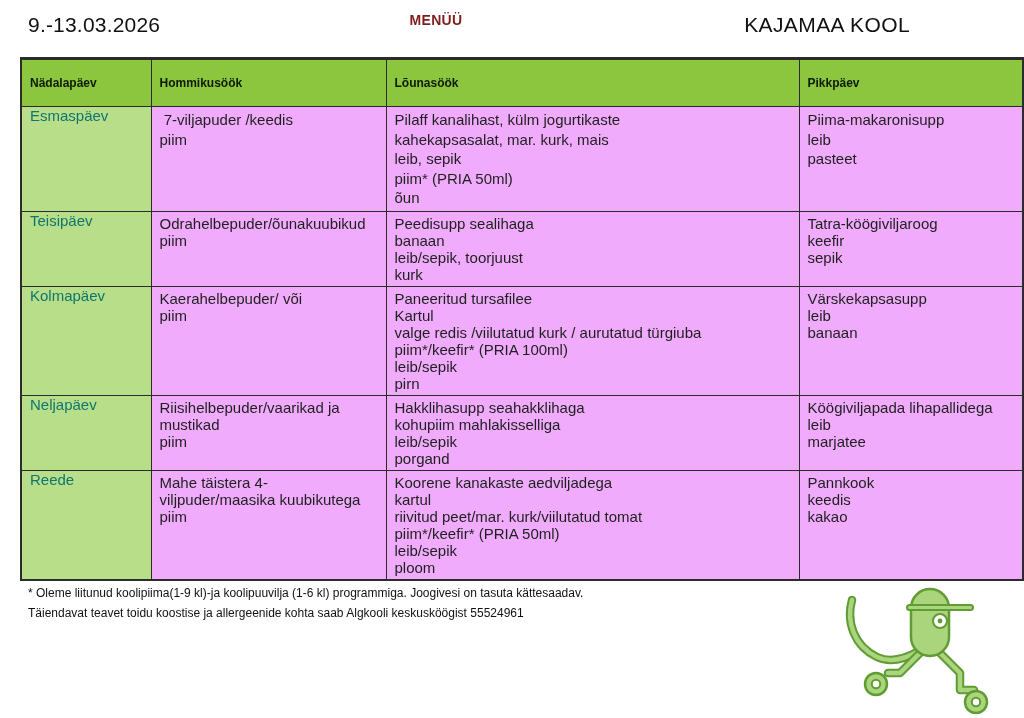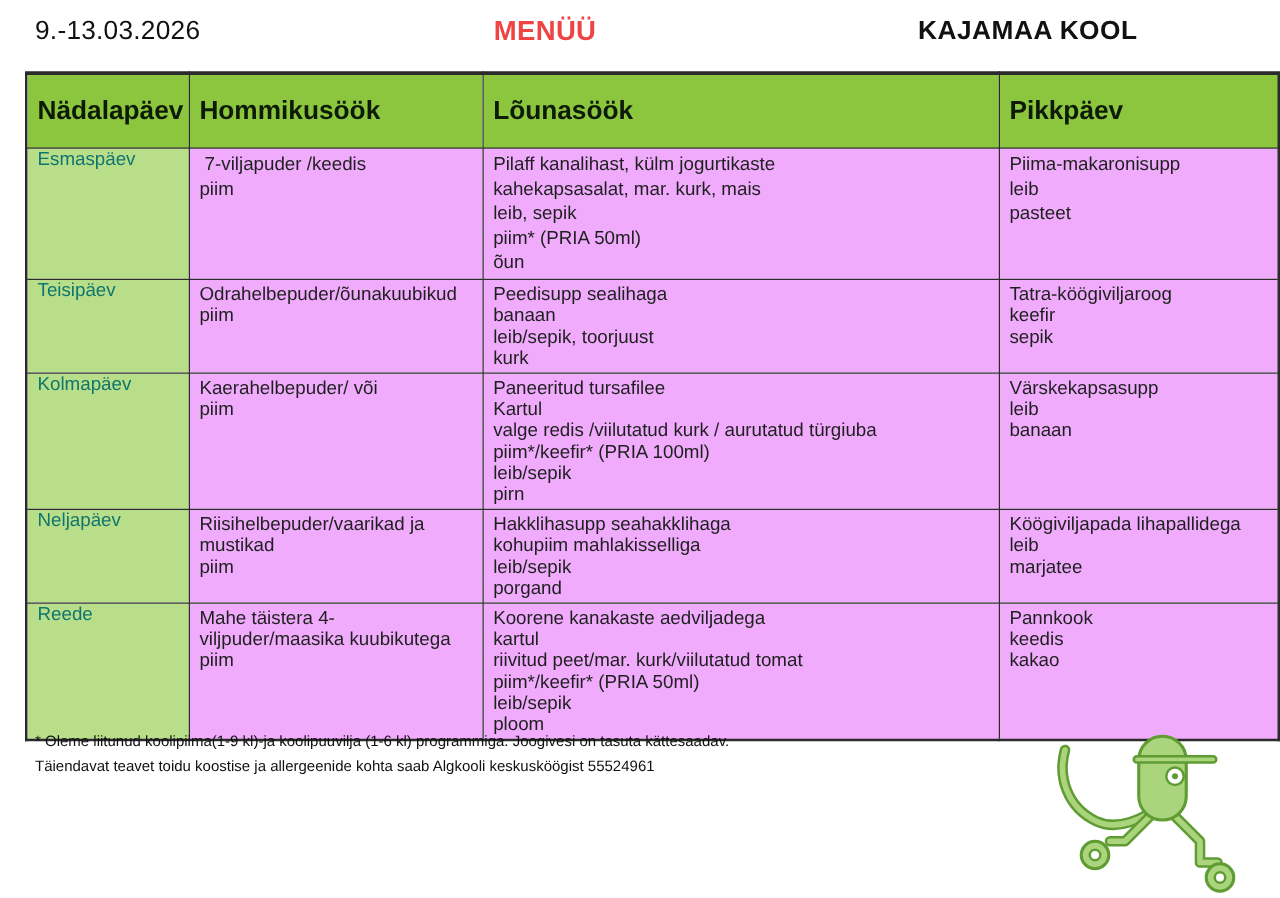--- a/index.html
+++ b/index.html
@@ -13,43 +13,43 @@
   *{box-sizing:border-box;margin:0;padding:0;}
   html,body{width:1024px;height:718px;background:#fff;}
   body{
     font-family:"Liberation Sans","DejaVu Sans",sans-serif;
     color:var(--text);
     position:relative;
     overflow:hidden;
   }
   .topbar{position:absolute;top:0;left:0;width:972px;height:52px;}
   .date{position:absolute;left:28px;top:13px;font-size:21px;font-weight:500;letter-spacing:.2px;color:#111;}
-  .title{position:absolute;left:436px;top:12px;transform:translateX(-50%);font-size:22px;font-weight:800;color:#ef4444;letter-spacing:.3px;}
-  .school{position:absolute;right:62px;top:13px;font-size:21px;font-weight:700;color:#111;letter-spacing:.4px;}
+  .title{position:absolute;left:436px;top:12px;transform:translateX(-50%);font-size:14px;font-weight:800;color:#7f1d1d;letter-spacing:.3px;}
+  .school{position:absolute;right:62px;top:13px;font-size:21px;font-weight:400;color:#111;letter-spacing:.4px;}
 
   table.menu{
     position:absolute;left:20px;top:57px;width:1002px;
     border-collapse:collapse;table-layout:fixed;
     border:2px solid var(--table_border);
     border-top-width:3px;
   }
   table.menu th,table.menu td{
     border:1.5px solid var(--table_border);
     font-size:15px;
     vertical-align:top;
     white-space:pre-wrap;
     overflow:hidden;
   }
   table.menu th{
     background:var(--header_green);
-    height:60px;
+    height:48px;
     text-align:left;
     vertical-align:middle;
     padding:0 8px;
-    font-size:21px;
+    font-size:12px;
     font-weight:700;
     color:#0d1a06;
   }
   td.day{
     background:var(--day_green);
     vertical-align:middle;
     padding:0 8px;
     font-size:15.5px;
     color:#0f766e;
   }

